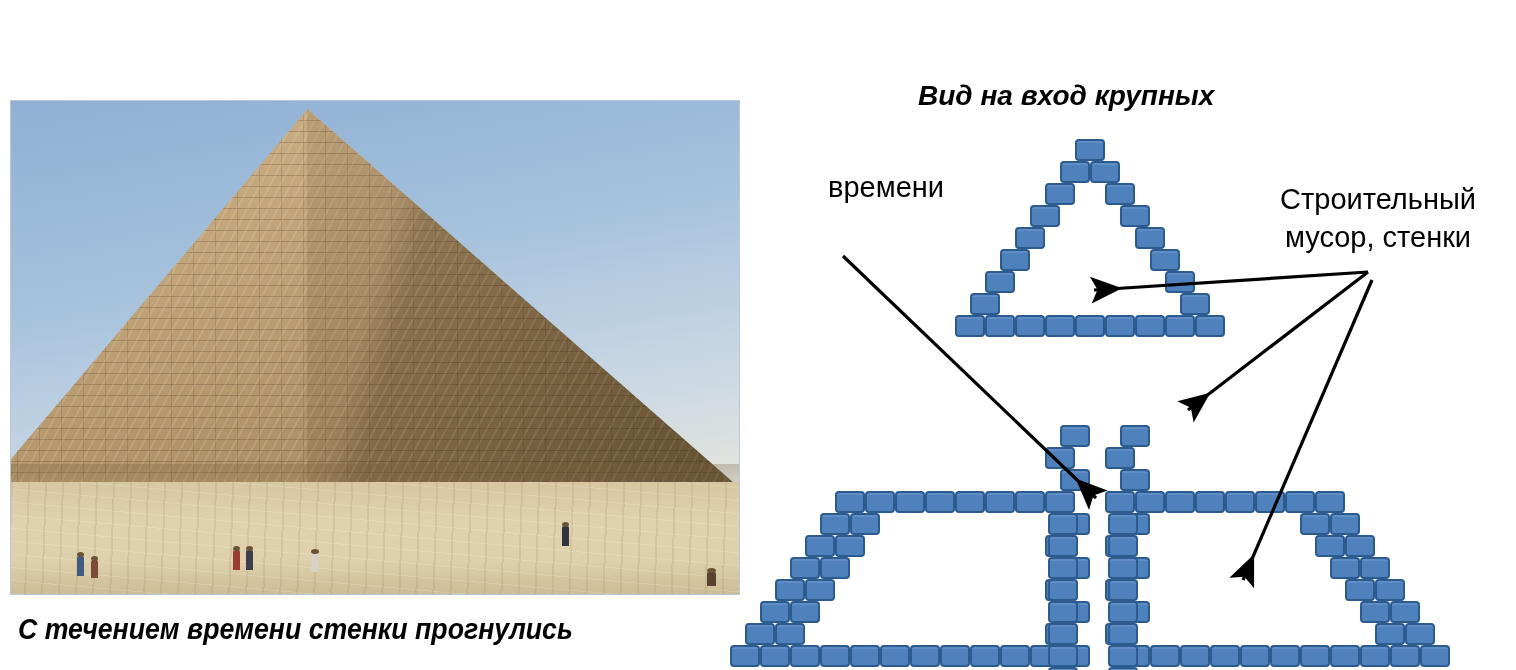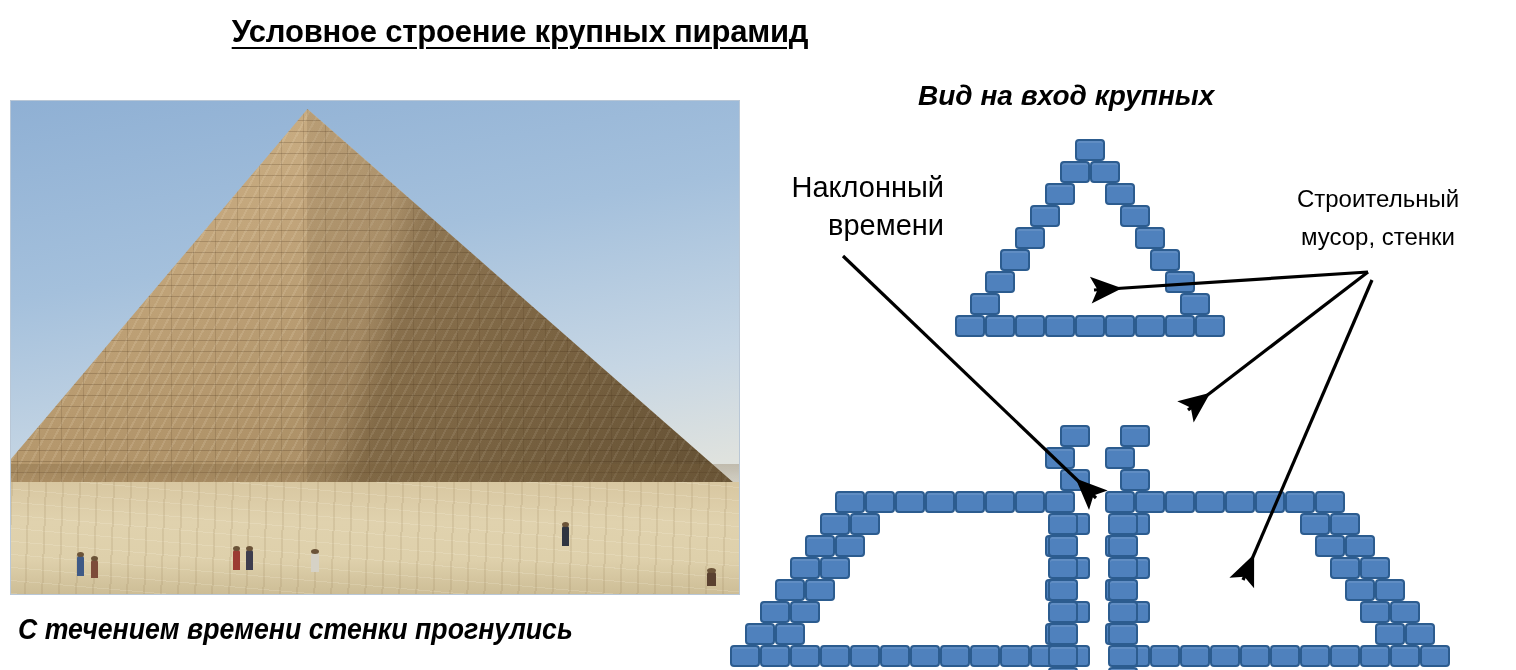--- a/index.html
+++ b/index.html
@@ -117,21 +117,21 @@
     text-align: right;
     font-size: 29px;
     line-height: 38px;
     color: #000;
   }
   #label-debris {
     position: absolute;
     left: 1248px; top: 180px;
     width: 260px;
     text-align: center;
-    font-size: 24px;
+    font-size: 29px;
     line-height: 38px;
     color: #000;
   }
 
   
   #diagram { position: absolute; left: 0; top: 0; width: 1516px; height: 670px; }
   #bricks { position: absolute; left: 0; top: 0; width: 1516px; height: 670px; }
   .brick {
     position: absolute;
     background: #4F81BD;
@@ -139,21 +139,20 @@
     border-radius: 4px;
     box-shadow: inset 0 2px 0 rgba(255,255,255,0.10);
   }
   #arrows { position: absolute; left: 0; top: 0; width: 1516px; height: 670px; pointer-events: none; }
 </style>
 </head>
 <body>
 
 <div id="root">
 
-  <div id="page-title">Условное строение крупных пирамид</div>
 
   <div id="photo-frame">
     <div class="ph-layer" id="ph-sky"></div>
     <div class="ph-layer" id="ph-pyramid"></div>
     <div class="ph-layer" id="ph-courses"></div>
     <div class="ph-layer" id="ph-rightface"></div>
     <div class="ph-layer" id="ph-rubble"></div>
     <div class="ph-layer" id="ph-sand"></div>
     <div class="ph-layer" id="ph-sand-tex"></div>
     <div class="ph-person" style="left:66px;bottom:18px;width:7px;height:20px;background:#3f5a86;">
@@ -179,21 +178,20 @@
       </div>
   </div>
 
   <div id="photo-caption">С течением времени стенки прогнулись</div>
 
   <div id="diagram">
 
     <div id="label-entry-view">Вид на вход крупных</div>
 
     <div id="label-sloped-tunnel">
-      <div>Наклонный</div>
       <div>времени</div>
     </div>
 
     <div id="label-debris">
       <div>Строительный</div>
       <div>мусор, стенки</div>
     </div>
 
     <div id="bricks">
         <div class="brick" style="left: 1075px; top: 139px; width: 30px; height: 22px;"></div>

